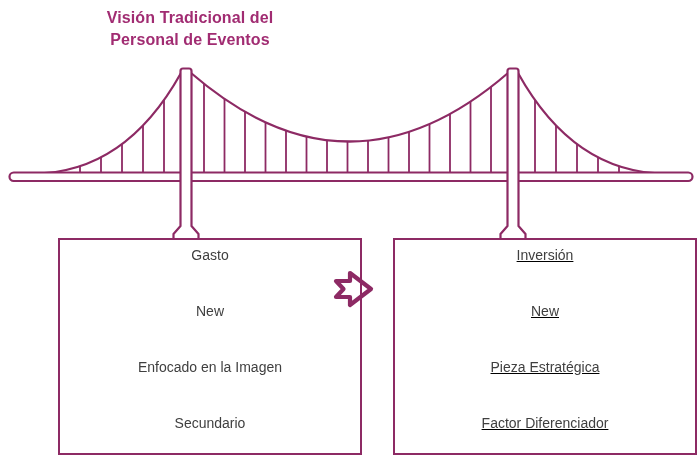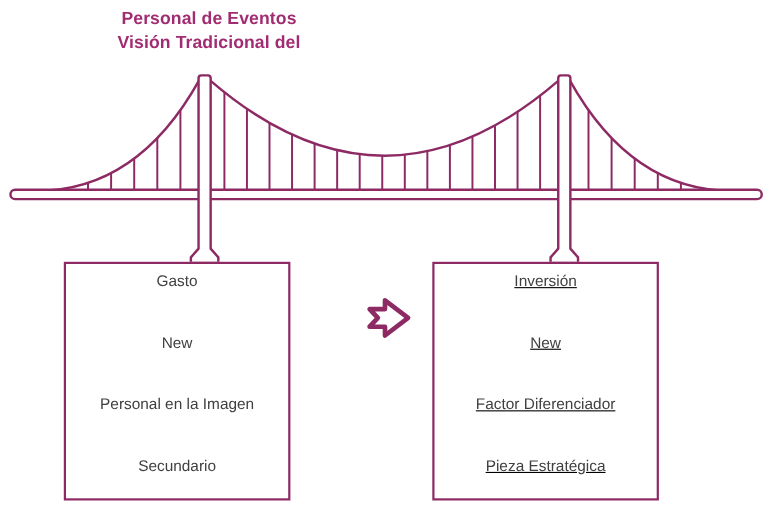--- a/index.html
+++ b/index.html
@@ -26,21 +26,21 @@
     line-height: 22px;
     color: #a12c72;
     letter-spacing: 0.1px;
   }
   .view-title.left  { left: 25px; }
   .view-title.right { left: 352px; }
   .view-title span { display: block; }
   .concept-box {
     position: absolute;
     top: 238px;
-    width: 206px;
+    width: 304px;
     height: 217px;
     box-sizing: border-box;
     border: 2px solid #8d2a64;
     background: #ffffff;
     display: flex;
     flex-direction: column;
     justify-content: space-evenly;
     align-items: center;
     padding: 6px 0 30px 0;
     gap: 38px;
@@ -104,35 +104,35 @@
 
     <rect x="9.5" y="172.5" width="683" height="8.5" rx="4.25" fill="#ffffff" stroke="#8d2a64" stroke-width="2.2"></rect>
 
     <g fill="#ffffff" stroke="#8d2a64" stroke-width="2.2" stroke-linejoin="round">
       <path d="M 173.5 239 L 173.5 234 L 180.5 226 L 180.5 71 Q 180.5 68.5 183 68.5 L 189 68.5 Q 191.5 68.5 191.5 71 L 191.5 226 L 198.5 234 L 198.5 239 Z"></path>
       <path d="M 500.5 239 L 500.5 234 L 507.5 226 L 507.5 71 Q 507.5 68.5 510 68.5 L 516 68.5 Q 518.5 68.5 518.5 71 L 518.5 226 L 525.5 234 L 525.5 239 Z"></path>
     </g>
   </svg>
 
   <div class="view-title left">
+    <span>Visión Tradicional del</span>
     <span>Personal de Eventos</span>
-    <span>Visión Tradicional del</span>
   </div>
 
   <div class="concept-box left">
     <div class="box-item">Gasto</div>
     <div class="box-item">New</div>
-    <div class="box-item">Personal en la Imagen</div>
+    <div class="box-item">Enfocado en la Imagen</div>
     <div class="box-item">Secundario</div>
   </div>
 
   <div class="concept-box right">
     <div class="box-item">Inversión</div>
     <div class="box-item">New</div>
+    <div class="box-item">Pieza Estratégica</div>
     <div class="box-item">Factor Diferenciador</div>
-    <div class="box-item">Pieza Estratégica</div>
   </div>
 
   <svg class="arrow-svg" viewBox="0 0 46 42" xmlns="http://www.w3.org/2000/svg" aria-hidden="true">
     <path d="M 5 13 L 19 13 L 19 5 L 40 21 L 19 37 L 19 29 L 5 29 L 12.5 21 Z" fill="none" stroke="#8d2a64" stroke-width="4.2" stroke-linejoin="round" stroke-linecap="round"></path>
   </svg>
 
 </div>
 
 </body></html>

